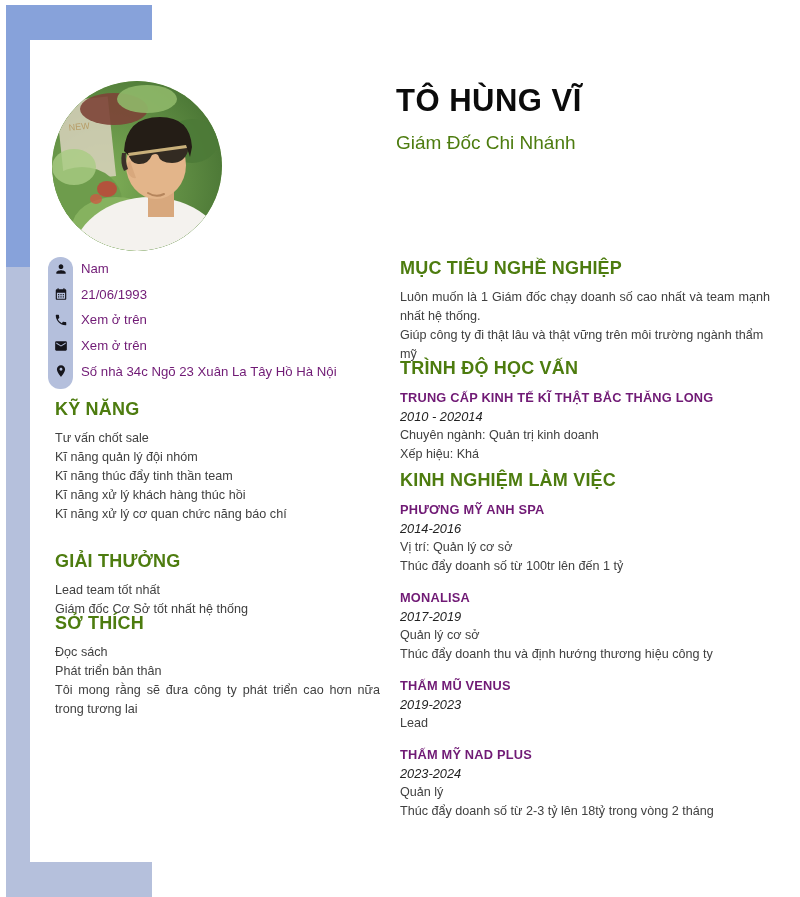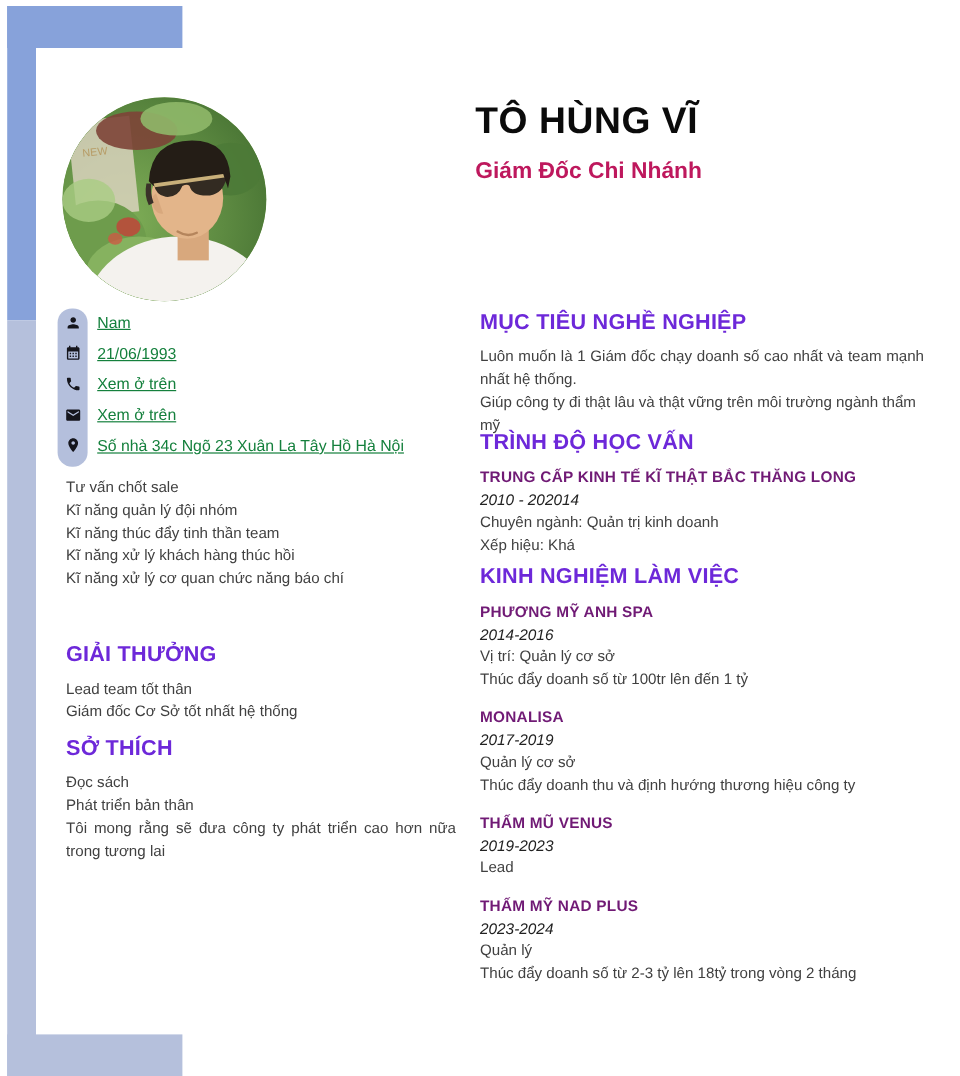--- a/index.html
+++ b/index.html
@@ -26,49 +26,49 @@
   .photo {
     position: absolute; left: 52px; top: 81px;
     width: 170px; height: 170px; border-radius: 50%;
     overflow: hidden; background: #6f9a4e;
   }
   .photo svg { display: block; width: 100%; height: 100%; }
 
   
   .header { position: absolute; left: 396px; top: 82px; width: 380px; }
   .name  { font-size: 31px; font-weight: 700; color: #0b0b0b; letter-spacing: .5px; line-height: 38px; }
-  .title { font-size: 19px; font-weight: 700; color: #be185d; margin-top: 12px; }
+  .title { font-size: 19px; font-weight: 400; color: #4d7c0f; margin-top: 12px; }
 
   
   .section { position: absolute; }
   .section h3 {
-    font-size: 18px; font-weight: 700; color: #6d28d9;
+    font-size: 18px; font-weight: 700; color: #4d7c0f;
     line-height: 24px; margin-bottom: 8px; letter-spacing: .2px;
   }
   .body-line { font-size: 12.6px; line-height: 19px; color: #404040; }
   .justify { text-align: justify; }
 
   
   .contact { left: 46px; top: 256px; width: 340px; }
   .contact-pill {
     position: absolute; left: 2px; top: 1px;
     width: 25px; height: 132px; border-radius: 12px;
     background: #b4bfdc;
   }
   .crow { position: relative; display: flex; align-items: center; height: 25.6px; }
   .cicon {
     width: 25px; min-width: 25px; display: flex; align-items: center; justify-content: center;
     margin-left: 2px; color: #15151c;
   }
   .cicon svg { width: 14px; height: 14px; fill: currentColor; }
-  .ctext { margin-left: 8px; font-size: 13.2px; color: #15803d; text-decoration: underline; }
+  .ctext { margin-left: 8px; font-size: 13.2px; color: #701a75; }
 
   
   .skills  { left: 55px; top: 397px; width: 325px; }
-  .awards  { left: 55px; top: 533px; width: 325px; }
+  .awards  { left: 55px; top: 549px; width: 325px; }
   .hobbies { left: 55px; top: 611px; width: 325px; }
 
   
   .objective  { left: 400px; top: 256px; width: 370px; }
   .education  { left: 400px; top: 356px; width: 370px; }
   .experience { left: 400px; top: 468px; width: 370px; }
 
   .entry { margin-bottom: 12px; }
   .entry-title  { font-size: 12.8px; font-weight: 700; color: #701a75; line-height: 19px; letter-spacing: .2px; }
   .entry-period { font-size: 12.8px; font-style: italic; color: #222222; line-height: 19px; }
@@ -177,30 +177,31 @@
       <span class="cicon">
         <svg viewBox="0 0 24 24">
             <path d="M12 2C8.13 2 5 5.13 5 9c0 5.25 7 13 7 13s7-7.75 7-13c0-3.87-3.13-7-7-7zm0 9.5c-1.38 0-2.5-1.12-2.5-2.5s1.12-2.5 2.5-2.5 2.5 1.12 2.5 2.5-1.12 2.5-2.5 2.5z"></path>
           </svg>
       </span>
       <span class="ctext">Số nhà 34c Ngõ 23 Xuân La Tây Hồ Hà Nội</span>
     </div>
   </section>
 
   <section class="section skills">
+    <h3>KỸ NĂNG</h3>
     <p class="body-line">Tư vấn chốt sale</p>
     <p class="body-line">Kĩ năng quản lý đội nhóm</p>
     <p class="body-line">Kĩ năng thúc đẩy tinh thần team</p>
     <p class="body-line">Kĩ năng xử lý khách hàng thúc hồi</p>
     <p class="body-line">Kĩ năng xử lý cơ quan chức năng báo chí</p>
   </section>
 
   <section class="section awards">
     <h3>GIẢI THƯỞNG</h3>
-    <p class="body-line">Lead team tốt thân</p>
+    <p class="body-line">Lead team tốt nhất</p>
     <p class="body-line">Giám đốc Cơ Sở tốt nhất hệ thống</p>
   </section>
 
   <section class="section hobbies">
     <h3>SỞ THÍCH</h3>
     <p class="body-line">Đọc sách</p>
     <p class="body-line">Phát triển bản thân</p>
     <p class="body-line justify">Tôi mong rằng sẽ đưa công ty phát triển cao hơn nữa trong tương lai</p>
   </section>
 

